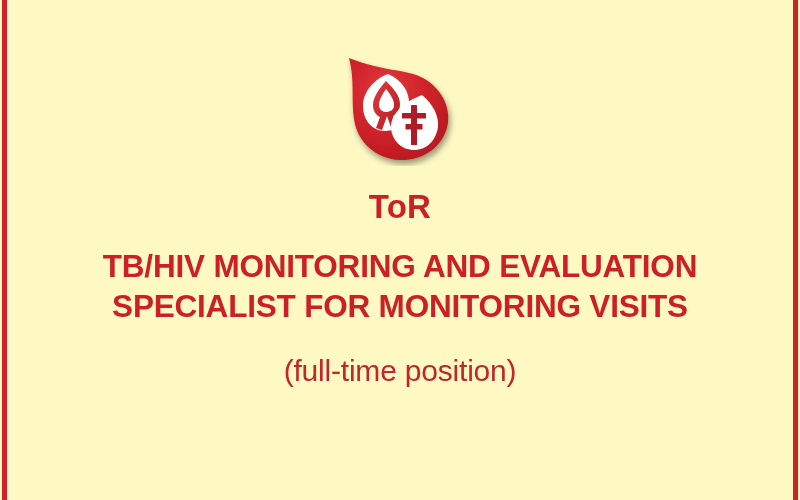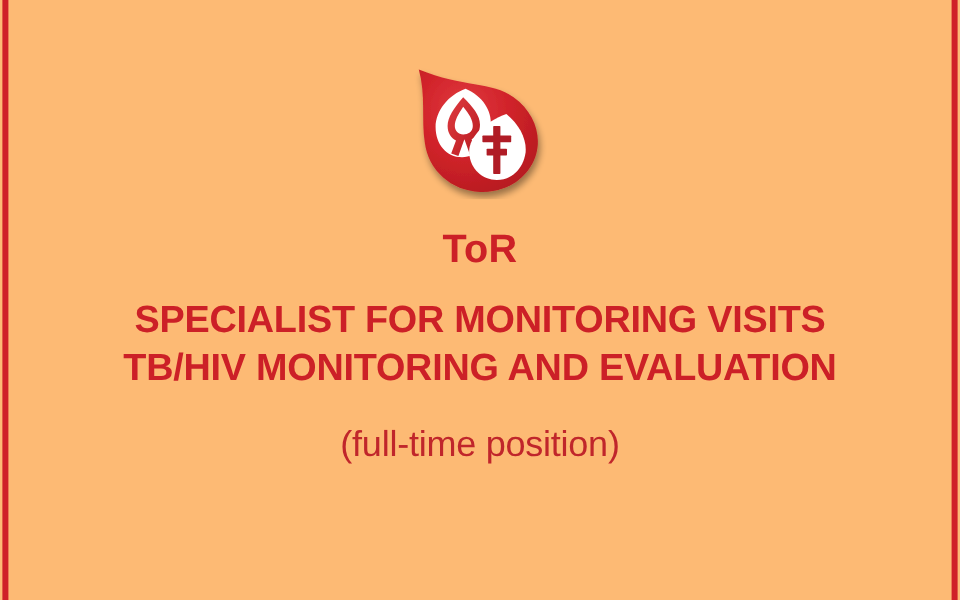--- a/index.html
+++ b/index.html
@@ -11,21 +11,21 @@
     height: 500px;
     overflow: hidden;
     background: #ffffff;
     font-family: "Liberation Sans", sans-serif;
     position: relative;
   }
 
   #slide {
     position: absolute;
     inset: 0;
-    background: #fdba74;
+    background: #fef9c3;
   }
 
   
   .edge-rule {
     position: absolute;
     top: 0;
     width: 5px;
     height: 500px;
     background: #cf2027;
   }
@@ -169,20 +169,20 @@
             <rect x="62" y="63" width="24" height="5.5" rx="0.6"></rect>
             <rect x="65.5" y="74" width="17" height="5.5" rx="0.6"></rect>
           </g>
         </g>
       </svg>
     </div>
 
     <div class="tor">ToR</div>
 
     <div class="main-title">
+      <span class="line">TB/HIV MONITORING AND EVALUATION</span>
       <span class="line">SPECIALIST FOR MONITORING VISITS</span>
-      <span class="line">TB/HIV MONITORING AND EVALUATION</span>
     </div>
 
     <div class="subtitle">(full-time position)</div>
 
   </div>
 </div>
 
 </body></html>

